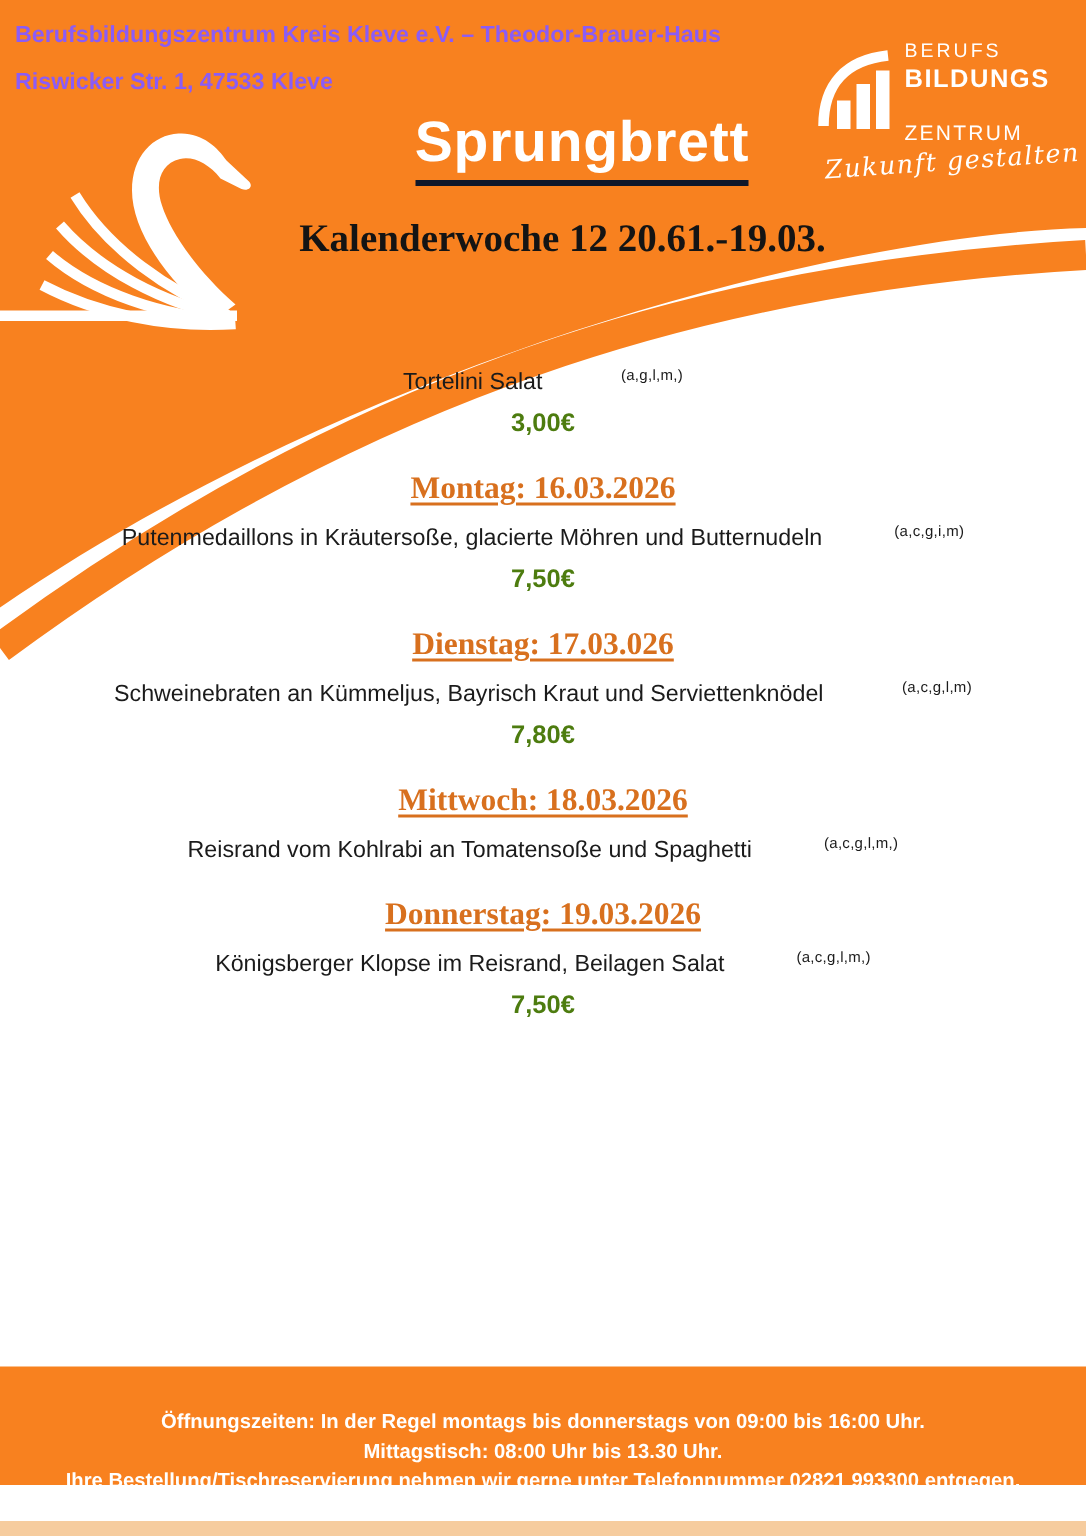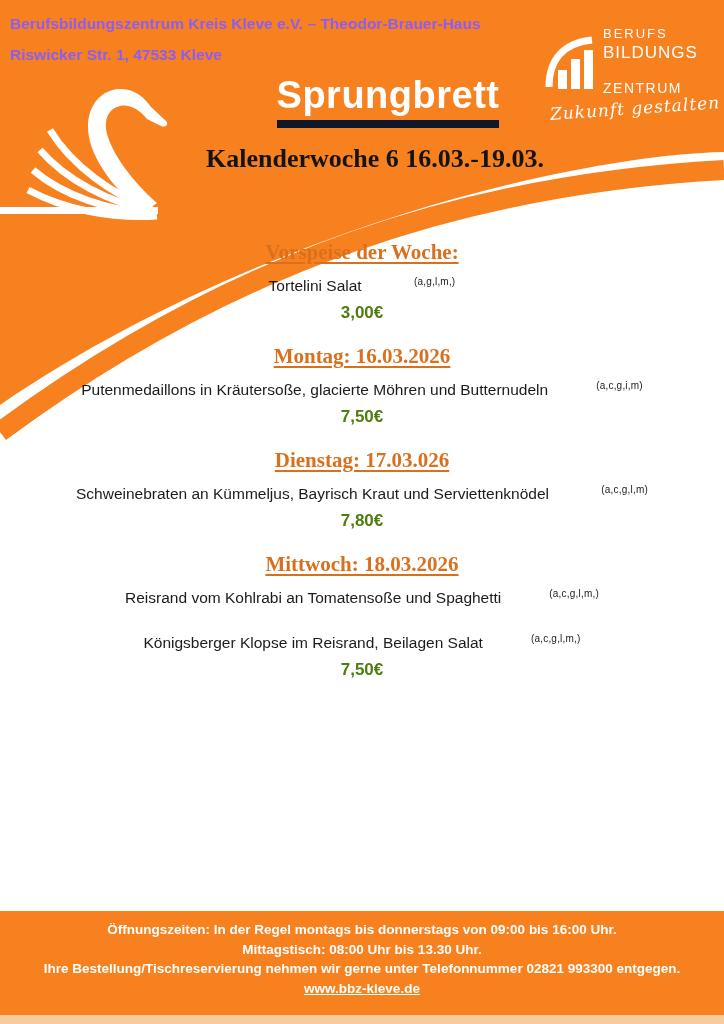--- a/index.html
+++ b/index.html
@@ -21,38 +21,38 @@
   .orange-fill{fill:var(--accent);}
   .orange-stroke{stroke:var(--accent);fill:none;}
   .white-fill{fill:#ffffff;}
   .white-stroke{stroke:#ffffff;fill:none;}
 
   
   .org{left:10px;top:8px;color:#8b5cf6;font-weight:bold;font-size:15.5px;line-height:31px;z-index:3;white-space:nowrap;}
 
   
   .bbz{left:544px;top:22px;width:176px;height:110px;z-index:3;color:#fff;}
-  .bbz-row{display:flex;align-items:flex-end;}
+  .bbz-row{display:flex;align-items:center;}
   .bbz-icon{width:52px;height:60px;flex:0 0 52px;margin-top:6px;}
   .bbz-text{margin-left:7px;line-height:1;}
   .bbz-l1{font-size:13px;letter-spacing:2px;font-weight:400;margin-top:5px;}
-  .bbz-l2{font-size:17px;letter-spacing:1px;font-weight:normal;margin-top:4px;}
+  .bbz-l2{font-size:17px;letter-spacing:1px;font-weight:bold;margin-top:4px;}
   .bbz-l3{font-size:14px;letter-spacing:1.5px;font-weight:400;margin-top:20px;}
   .bbz-tag{
     margin-top:9px;margin-left:6px;
     font-family:"DejaVu Serif", serif;font-style:italic;
     font-size:17px;letter-spacing:1px;transform:rotate(-4deg);transform-origin:left center;
     white-space:nowrap;
   }
 
   
   .title-wrap{left:52px;top:74px;width:672px;text-align:center;z-index:3;}
   .title-text{
     display:inline-block;color:#fff;font-weight:bold;font-size:38px;
-    border-bottom:8px solid #0f172a;padding-bottom:3px;letter-spacing:.5px;
+    border-bottom:4px solid #0f172a;padding-bottom:3px;letter-spacing:.5px;
   }
   .week{
     left:26px;top:144px;width:698px;text-align:center;z-index:3;
     font-family:"Liberation Serif", serif;font-weight:bold;font-size:26px;color:#141414;
     white-space:nowrap;
   }
 
   
   .menu{left:6px;top:238px;width:712px;text-align:center;z-index:2;}
   .menu-sec{margin:0 0 16px 0;}
@@ -60,23 +60,23 @@
     margin:0 0 3px 0;font-family:"Liberation Serif", serif;font-weight:bold;
     font-size:21px;line-height:28px;color:var(--heading);
   }
   .sec-h span{text-decoration:underline;text-underline-offset:3px;text-decoration-thickness:1.5px;}
   .dish{margin:0 0 2px 0;font-size:15.5px;line-height:25px;color:var(--ink);}
   .alg{font-size:10px;vertical-align:6px;letter-spacing:.2px;margin-left:48px;}
   .price{margin:0;font-size:17px;line-height:26px;font-weight:bold;color:#4d7c0f;}
 
   
   .footer{
-    left:0;top:911px;width:724px;height:104px;background:var(--accent);
+    left:0;top:911px;width:724px;height:79px;background:var(--accent);
     color:#fff;text-align:center;z-index:2;font-weight:bold;font-size:13.5px;line-height:19.5px;
-    padding-top:9px;box-sizing:border-box;
+    padding-top:27px;box-sizing:border-box;
   }
   .footer-link{color:#fff;text-decoration:underline;cursor:pointer;}
   .page-edge{left:0;top:1014px;width:724px;height:10px;background:#F6CC9E;z-index:1;}
 </style>
 </head>
 <body>
 
 <svg id="bg-art" viewBox="0 0 724 1024" xmlns="http://www.w3.org/2000/svg">
 
   <path class="orange-fill" d="M0,0 L724,0 L724,152 C560,156 240,240 0,405 Z"></path>
@@ -112,26 +112,25 @@
       <div class="bbz-l3">ZENTRUM</div>
     </div>
   </div>
   <div class="bbz-tag">Zukunft gestalten</div>
 </div>
 
 <div class="abs title-wrap">
   <span class="title-text">Sprungbrett</span>
 </div>
 
-<div class="abs week">Kalenderwoche 6 16.03.-19.03.</div>
+<div class="abs week">Kalenderwoche 12 20.61.-19.03.</div>
 
 <main class="abs menu">
 
   <section class="menu-sec">
-    <h2 class="sec-h"><span>Vorspeise der Woche:</span></h2>
     <p class="dish"><span>Tortelini Salat </span><sup class="alg">(a,g,l,m,)</sup></p>
     <p class="price">3,00€</p>
   </section>
 
   <section class="menu-sec">
     <h2 class="sec-h"><span>Montag: 16.03.2026</span></h2>
     <p class="dish"><span>Putenmedaillons in Kräutersoße, glacierte Möhren und Butternudeln</span><sup class="alg">(a,c,g,i,m)</sup></p>
     <p class="price">7,50€</p>
   </section>
 
@@ -140,20 +139,21 @@
     <p class="dish"><span>Schweinebraten an Kümmeljus, Bayrisch Kraut und Serviettenknödel </span><sup class="alg">(a,c,g,l,m)</sup></p>
     <p class="price">7,80€</p>
   </section>
 
   <section class="menu-sec">
     <h2 class="sec-h"><span>Mittwoch: 18.03.2026</span></h2>
     <p class="dish"><span>Reisrand vom Kohlrabi an Tomatensoße und Spaghetti</span><sup class="alg">(a,c,g,l,m,)</sup></p>
   </section>
 
   <section class="menu-sec">
+    <h2 class="sec-h"><span>Donnerstag: 19.03.2026</span></h2>
     <p class="dish"><span>Königsberger Klopse im Reisrand, Beilagen Salat</span><sup class="alg">(a,c,g,l,m,)</sup></p>
     <p class="price">7,50€</p>
   </section>
 
 
 </main>
 
 <footer class="abs footer">
   <div>Öffnungszeiten: In der Regel montags bis donnerstags von 09:00 bis 16:00 Uhr.</div>
   <div>Mittagstisch: 08:00 Uhr bis 13.30 Uhr.</div>

